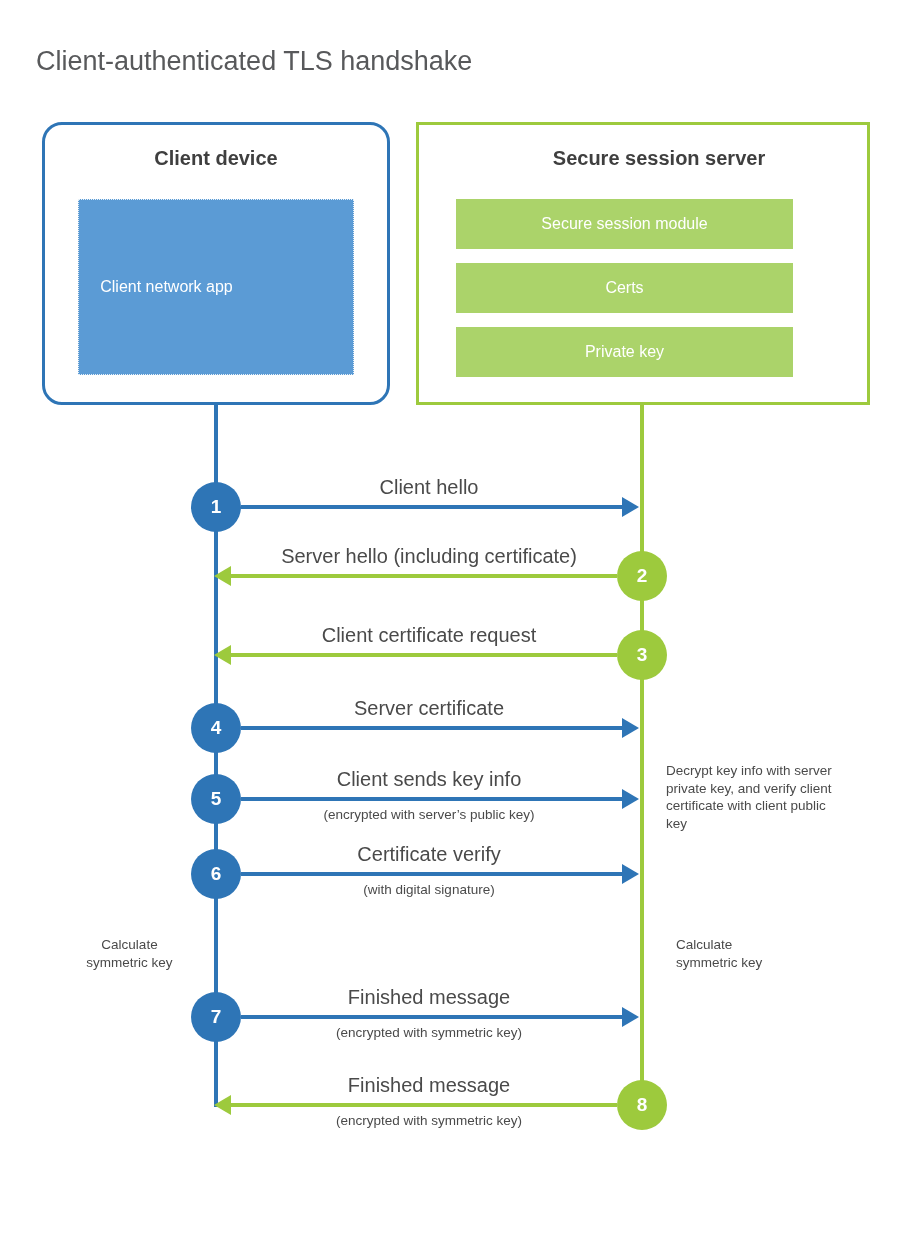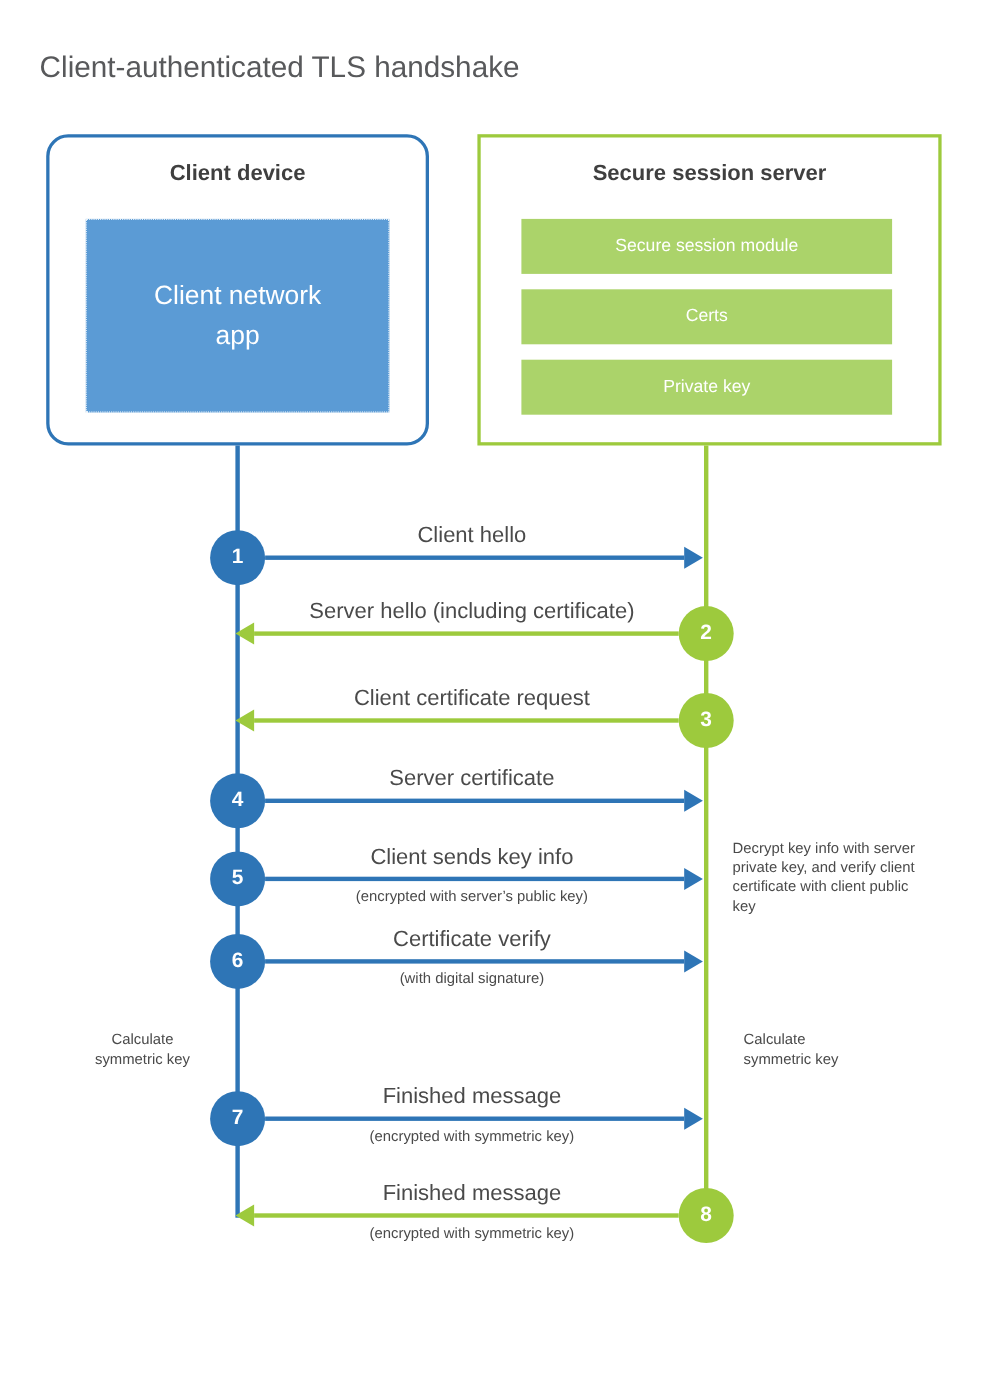--- a/index.html
+++ b/index.html
@@ -10,29 +10,29 @@
   .page {
     position:relative; width:900px; height:1256px; background:#fff;
     font-family:Liberation Sans, sans-serif; overflow:hidden;
   }
   .title {
     position:absolute; left:36px; top:28px; font-size:27px; font-weight:300;
     color:var(--title);
   }
   .entity-box { position:absolute; top:122px; height:277px; background:#fff; }
   .client-box { left:42px;  width:342px; border:3px solid var(--blue); }
-  .server-box { left:434px; width:416px; border:3px solid var(--green); }
+  .server-box { left:416px; width:416px; border:3px solid var(--green);padding-left:32px; }
   .entity-title {
     margin-top:22px; text-align:center; font-size:20px; font-weight:700; color:var(--ink);
   }
   .app-box {
     position:absolute; left:33px; top:74px; width:274px; height:174px;
     background:var(--blue-fill); border:1px dotted rgba(255,255,255,.85);
-    display:flex; align-items:center; justify-content:center;
-    color:#fff; font-size:24px; text-align:center;
+    display:flex; align-items:center; justify-content:flex-start;
+    color:#fff; font-size:16px; text-align:center;
   }
   .app-box span { display:block; width:175px; line-height:1.55; }
   .module-bar {
     position:absolute; left:37px; width:337px; height:50px;
     background:var(--green-fill); color:#fff; font-size:16px;
     display:flex; align-items:center; justify-content:center;
   }
   .module-bar.m0 { top:74px; } .module-bar.m1 { top:138px; } .module-bar.m2 { top:202px; }
   .vline { position:absolute; width:4px; top:405px; }
   .vline.client { left:214px; height:702px; background:var(--blue); }

